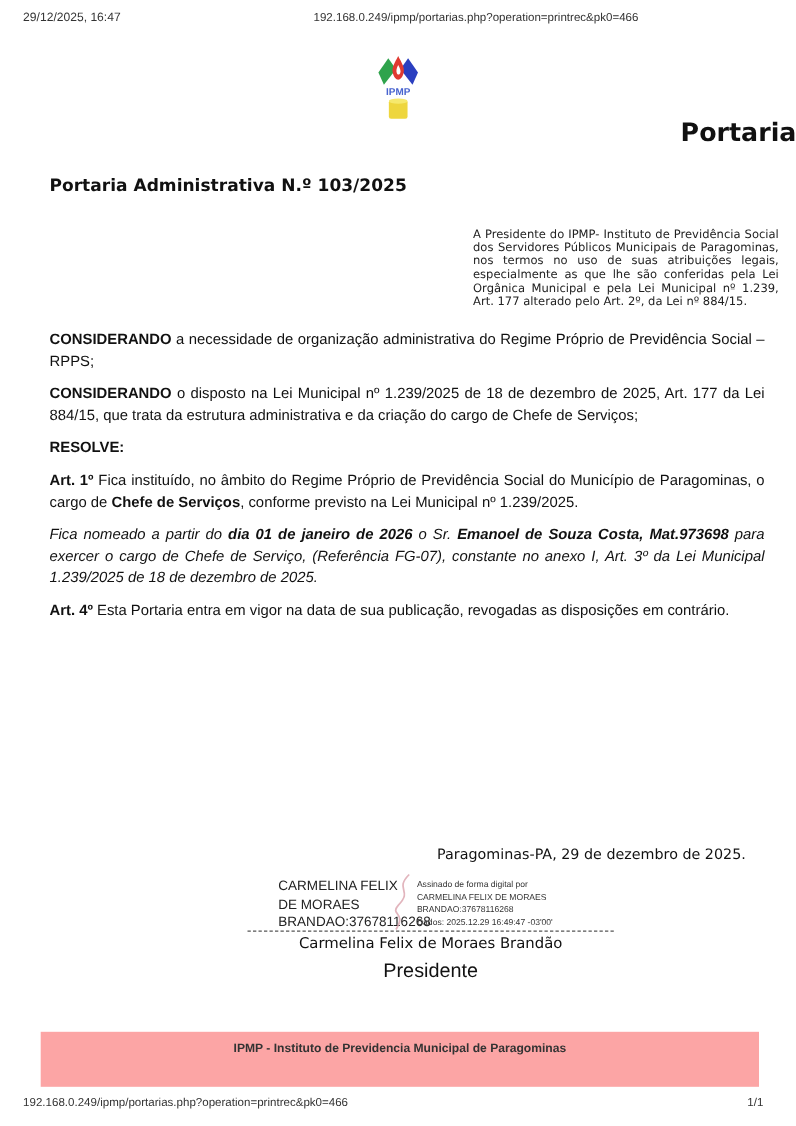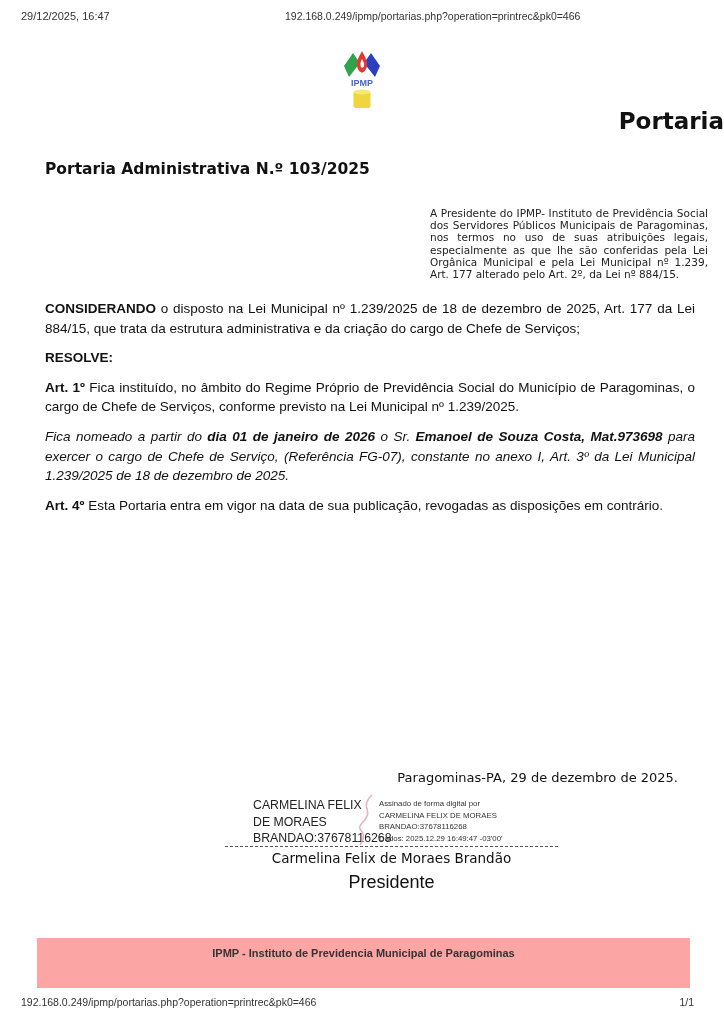--- a/index.html
+++ b/index.html
@@ -58,23 +58,24 @@
     <ellipse cx="27" cy="42" rx="8.5" ry="2.4" fill="#f6e96d"></ellipse>
   </svg>
 </div>
 
 <div class="abs doc-title">Portaria</div>
 <div class="abs doc-subtitle">Portaria Administrativa N.º 103/2025</div>
 
 <div class="abs preamble">A Presidente do IPMP- Instituto de Previdência Social dos Servidores Públicos Municipais de Paragominas, nos termos no uso de suas atribuições legais, especialmente as que lhe são conferidas pela Lei Orgânica Municipal e pela Lei Municipal nº 1.239, Art. 177 alterado pelo Art. 2º, da Lei nº 884/15.</div>
 
 <div class="abs doc-body">
+  <p><span style="font-weight: bold;">CONSIDERANDO</span><span> a necessidade de organização administrativa do Regime Próprio de Previdência Social – RPPS;</span></p>
   <p><span style="font-weight: bold;">CONSIDERANDO</span><span> o disposto na Lei Municipal nº 1.239/2025 de 18 de dezembro de 2025, Art. 177 da Lei 884/15, que trata da estrutura administrativa e da criação do cargo de Chefe de Serviços;</span></p>
   <p><span style="font-weight: bold;">RESOLVE:</span></p>
-  <p><span style="font-weight: bold;">Art. 1º</span><span> Fica instituído, no âmbito do Regime Próprio de Previdência Social do Município de Paragominas, o cargo de </span><span style="font-weight: normal;">Chefe de Serviços</span><span>, conforme previsto na Lei Municipal nº 1.239/2025.</span></p>
+  <p><span style="font-weight: bold;">Art. 1º</span><span> Fica instituído, no âmbito do Regime Próprio de Previdência Social do Município de Paragominas, o cargo de </span><span style="font-weight: bold;">Chefe de Serviços</span><span>, conforme previsto na Lei Municipal nº 1.239/2025.</span></p>
   <p class="italic"><span>Fica nomeado a partir do </span><span style="font-weight: bold;">dia 01 de janeiro de 2026</span><span> o  Sr. </span><span style="font-weight: bold;">Emanoel de Souza Costa, Mat.973698</span><span> para exercer o cargo de Chefe de Serviço, (Referência FG-07), constante no anexo I, Art. 3º da Lei Municipal 1.239/2025 de 18 de dezembro de 2025.</span></p>
   <p><span style="font-weight: bold;">Art. 4º</span><span> Esta Portaria entra em vigor na data de sua publicação, revogadas as disposições em contrário.</span></p>
 </div>
 
 <div class="abs dateline">Paragominas-PA, 29 de dezembro de 2025.</div>
 
 <div class="abs sig-stamp-name">CARMELINA FELIX DE MORAES BRANDAO:37678116268</div>
 <div class="abs sig-squiggle">
   <svg width="30" height="56" viewBox="0 0 30 56">
     <path d="M22,2 C8,16 26,16 12,30 C4,39 20,36 10,52" fill="none" stroke="#dba2ac" stroke-width="1.6" opacity="0.8"></path>

